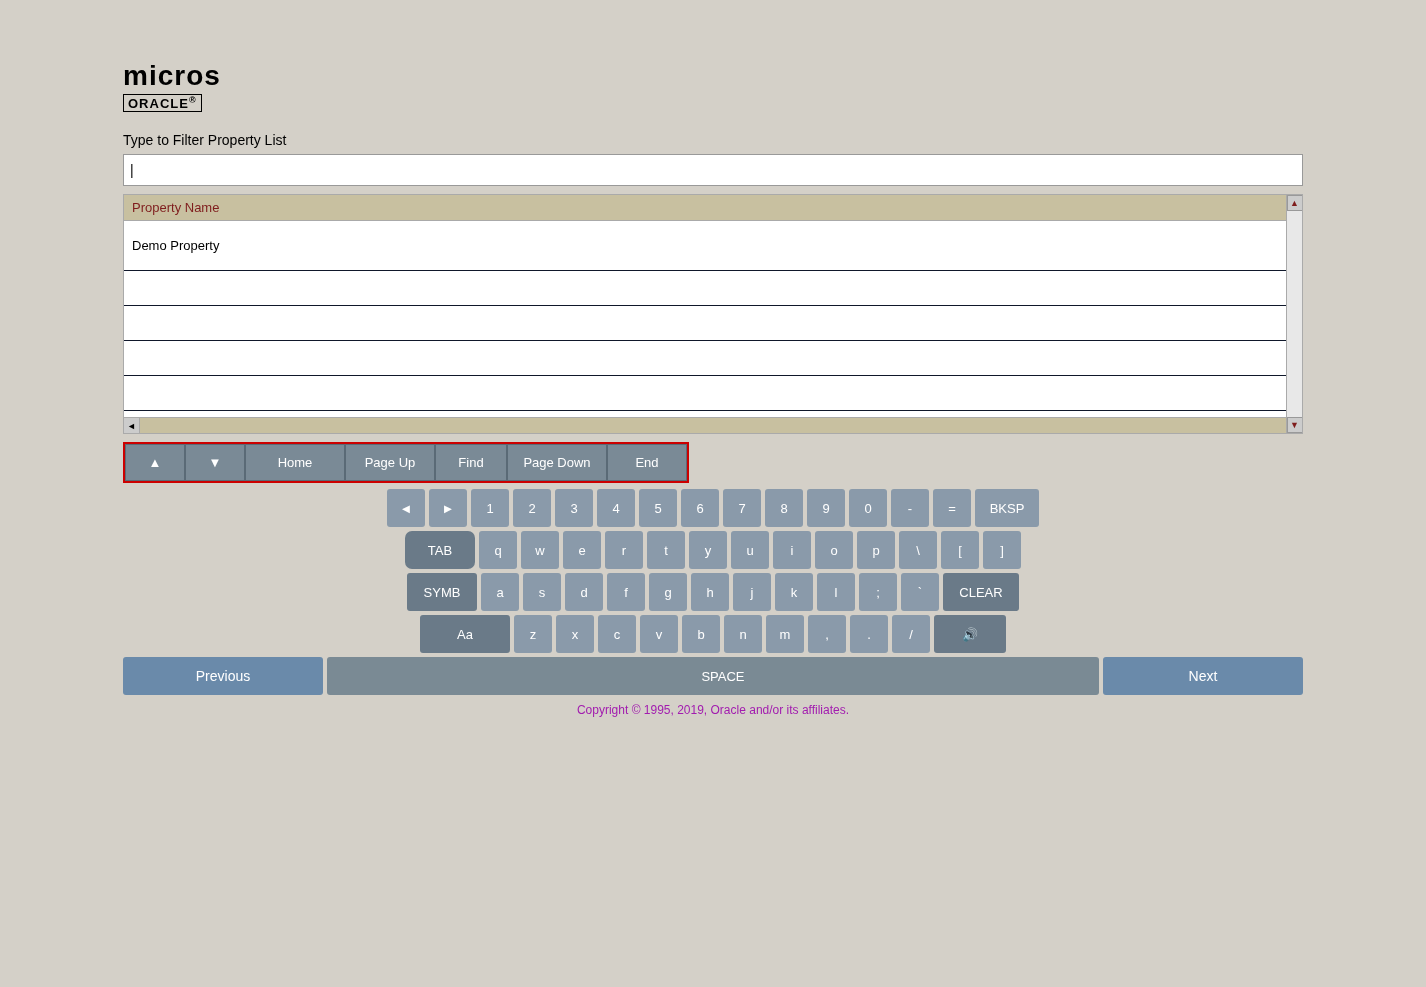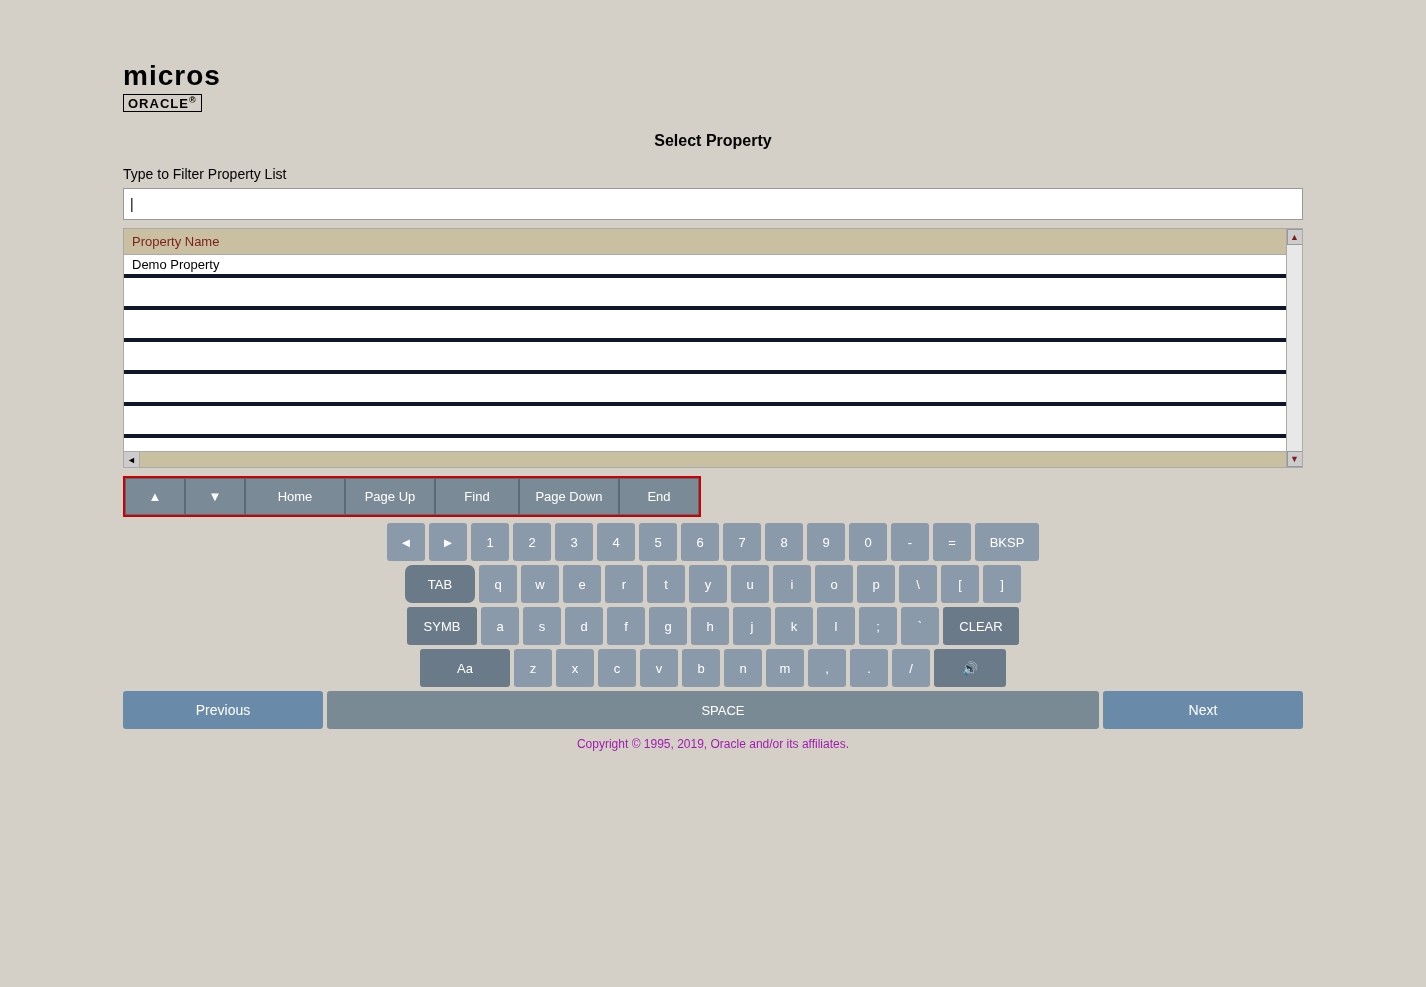--- a/index.html
+++ b/index.html
@@ -116,23 +116,23 @@
       align-items: center;
       justify-content: center;
       font-size: 9px;
       cursor: pointer;
       margin-top: auto;
     }
     .table-body {
       padding: 0;
     }
     .table-row-item {
-      padding: 2px 8px;
-      font-size: 13px;
-      border-bottom: 4px solid #0f172a;
+      padding: 17px 8px;
+      font-size: 13px;
+      border-bottom: 1px solid #0f172a;
       color: #000;
     }
     .table-bottom-bar {
       width: 100%;
       background: #c8c0a0;
       height: 16px;
       border-top: 1px solid #aaa;
       display: flex;
       align-items: center;
       font-size: 11px;
@@ -165,21 +165,21 @@
       padding: 10px 0;
       font-size: 13px;
       cursor: pointer;
       text-align: center;
     }
     .nav-btn-arrow {
       width: 60px;
     }
     .nav-btn-home { width: 100px; }
     .nav-btn-pageup { width: 90px; }
-    .nav-btn-find { width: 84px; }
+    .nav-btn-find { width: 72px; }
     .nav-btn-pagedown { width: 100px; }
     .nav-btn-end { width: 80px; }
 
     
     .keyboard-area {
       margin-top: 0;
       background: #d4d0c8;
       padding: 6px 0 0 0;
     }
     .kbd-row {
@@ -228,21 +228,20 @@
 </head>
 <body>
 
 <div class="outer-wrapper">
   <div class="logo-area">
     <div class="logo-micros">micros</div>
     <div class="logo-oracle">ORACLE</div>
   </div>
 
   <div class="main-content">
-    <div class="page-title">Select Property</div>
     <div class="filter-label">Type to Filter Property List</div>
     <input class="filter-input" type="text" value="|" style="">
 
     <div class="table-container">
       <div style="display:flex; height:100%; flex-direction:column;">
         <div class="table-header">
           <span>Property Name</span>
           <div class="table-scrollbar">
             <div class="scrollbar-up">▲</div>
             <div class="scrollbar-down">▼</div>

